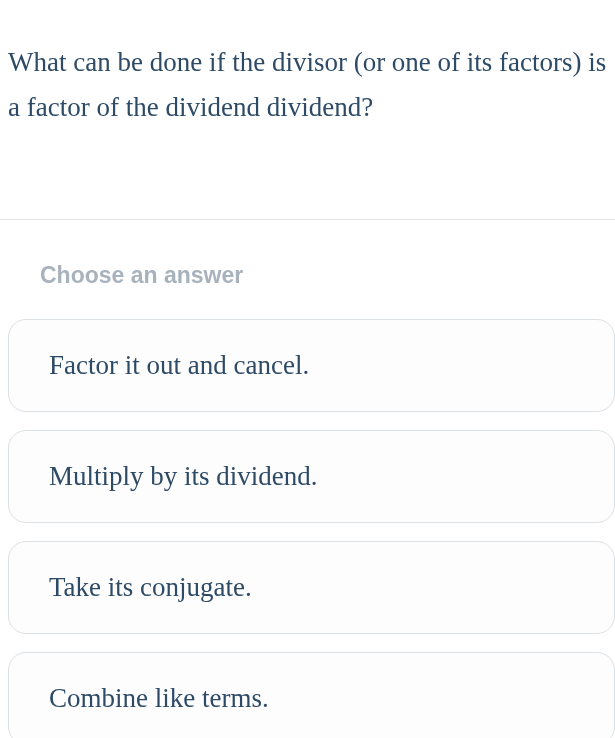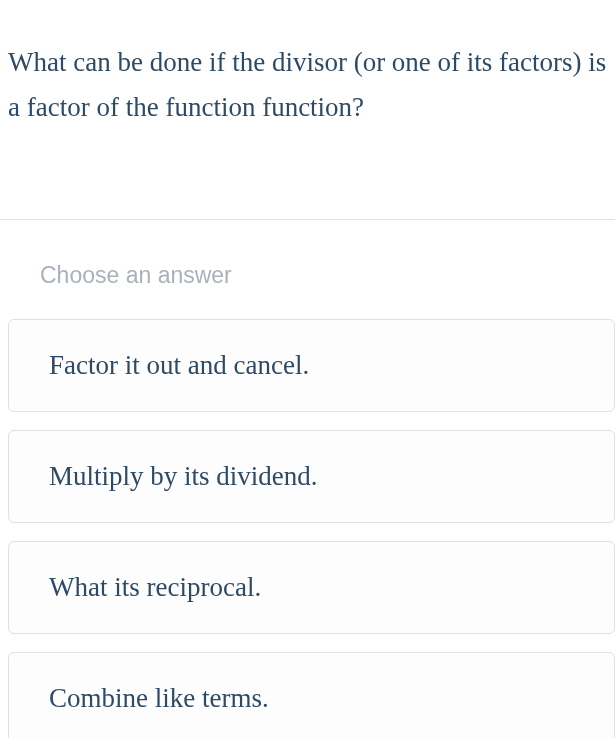--- a/index.html
+++ b/index.html
@@ -23,59 +23,59 @@
       color: #2d4a66;
       font-weight: 400;
     }
     .answer-section {
       border-top: 1px solid #e0e4e8;
       padding-top: 42px;
     }
     .instruction {
       font-family: -apple-system, BlinkMacSystemFont, 'Segoe UI', Arial, sans-serif;
       font-size: 23px;
-      font-weight: 400;
+      font-weight: 700;
       color: #a8b2bd;
       padding-left: 40px;
       margin-bottom: 30px;
     }
     .answer-option {
       background: #fdfdfd;
       border: 1px solid #dce1e6;
-      border-radius: 6px;
+      border-radius: 18px;
       padding: 30px 40px;
       margin-left: 8px;
       margin-bottom: 18px;
       cursor: pointer;
       transition: background 0.15s;
     }
     .answer-text {
       font-size: 27px;
       color: #2d4a66;
       font-weight: 400;
     }
   </style>
 </head>
 <body>
 
 <div class="question-section">
-  <p class="question-text">What can be done if the divisor (or one of its factors) is a factor of the function function?</p>
+  <p class="question-text">What can be done if the divisor (or one of its factors) is a factor of the dividend dividend?</p>
 </div>
 
 <div class="answer-section">
   <div class="instruction">Choose an answer</div>
 
   <div class="answer-option">
     <span class="answer-text">Factor it out and cancel.</span>
   </div>
 
   <div class="answer-option">
     <span class="answer-text">Multiply by its dividend.</span>
   </div>
 
   <div class="answer-option">
-    <span class="answer-text">What its reciprocal.</span>
+    <span class="answer-text">Take its conjugate.</span>
   </div>
 
   <div class="answer-option">
     <span class="answer-text">Combine like terms.</span>
   </div>
 </div>
 
 </body></html>

